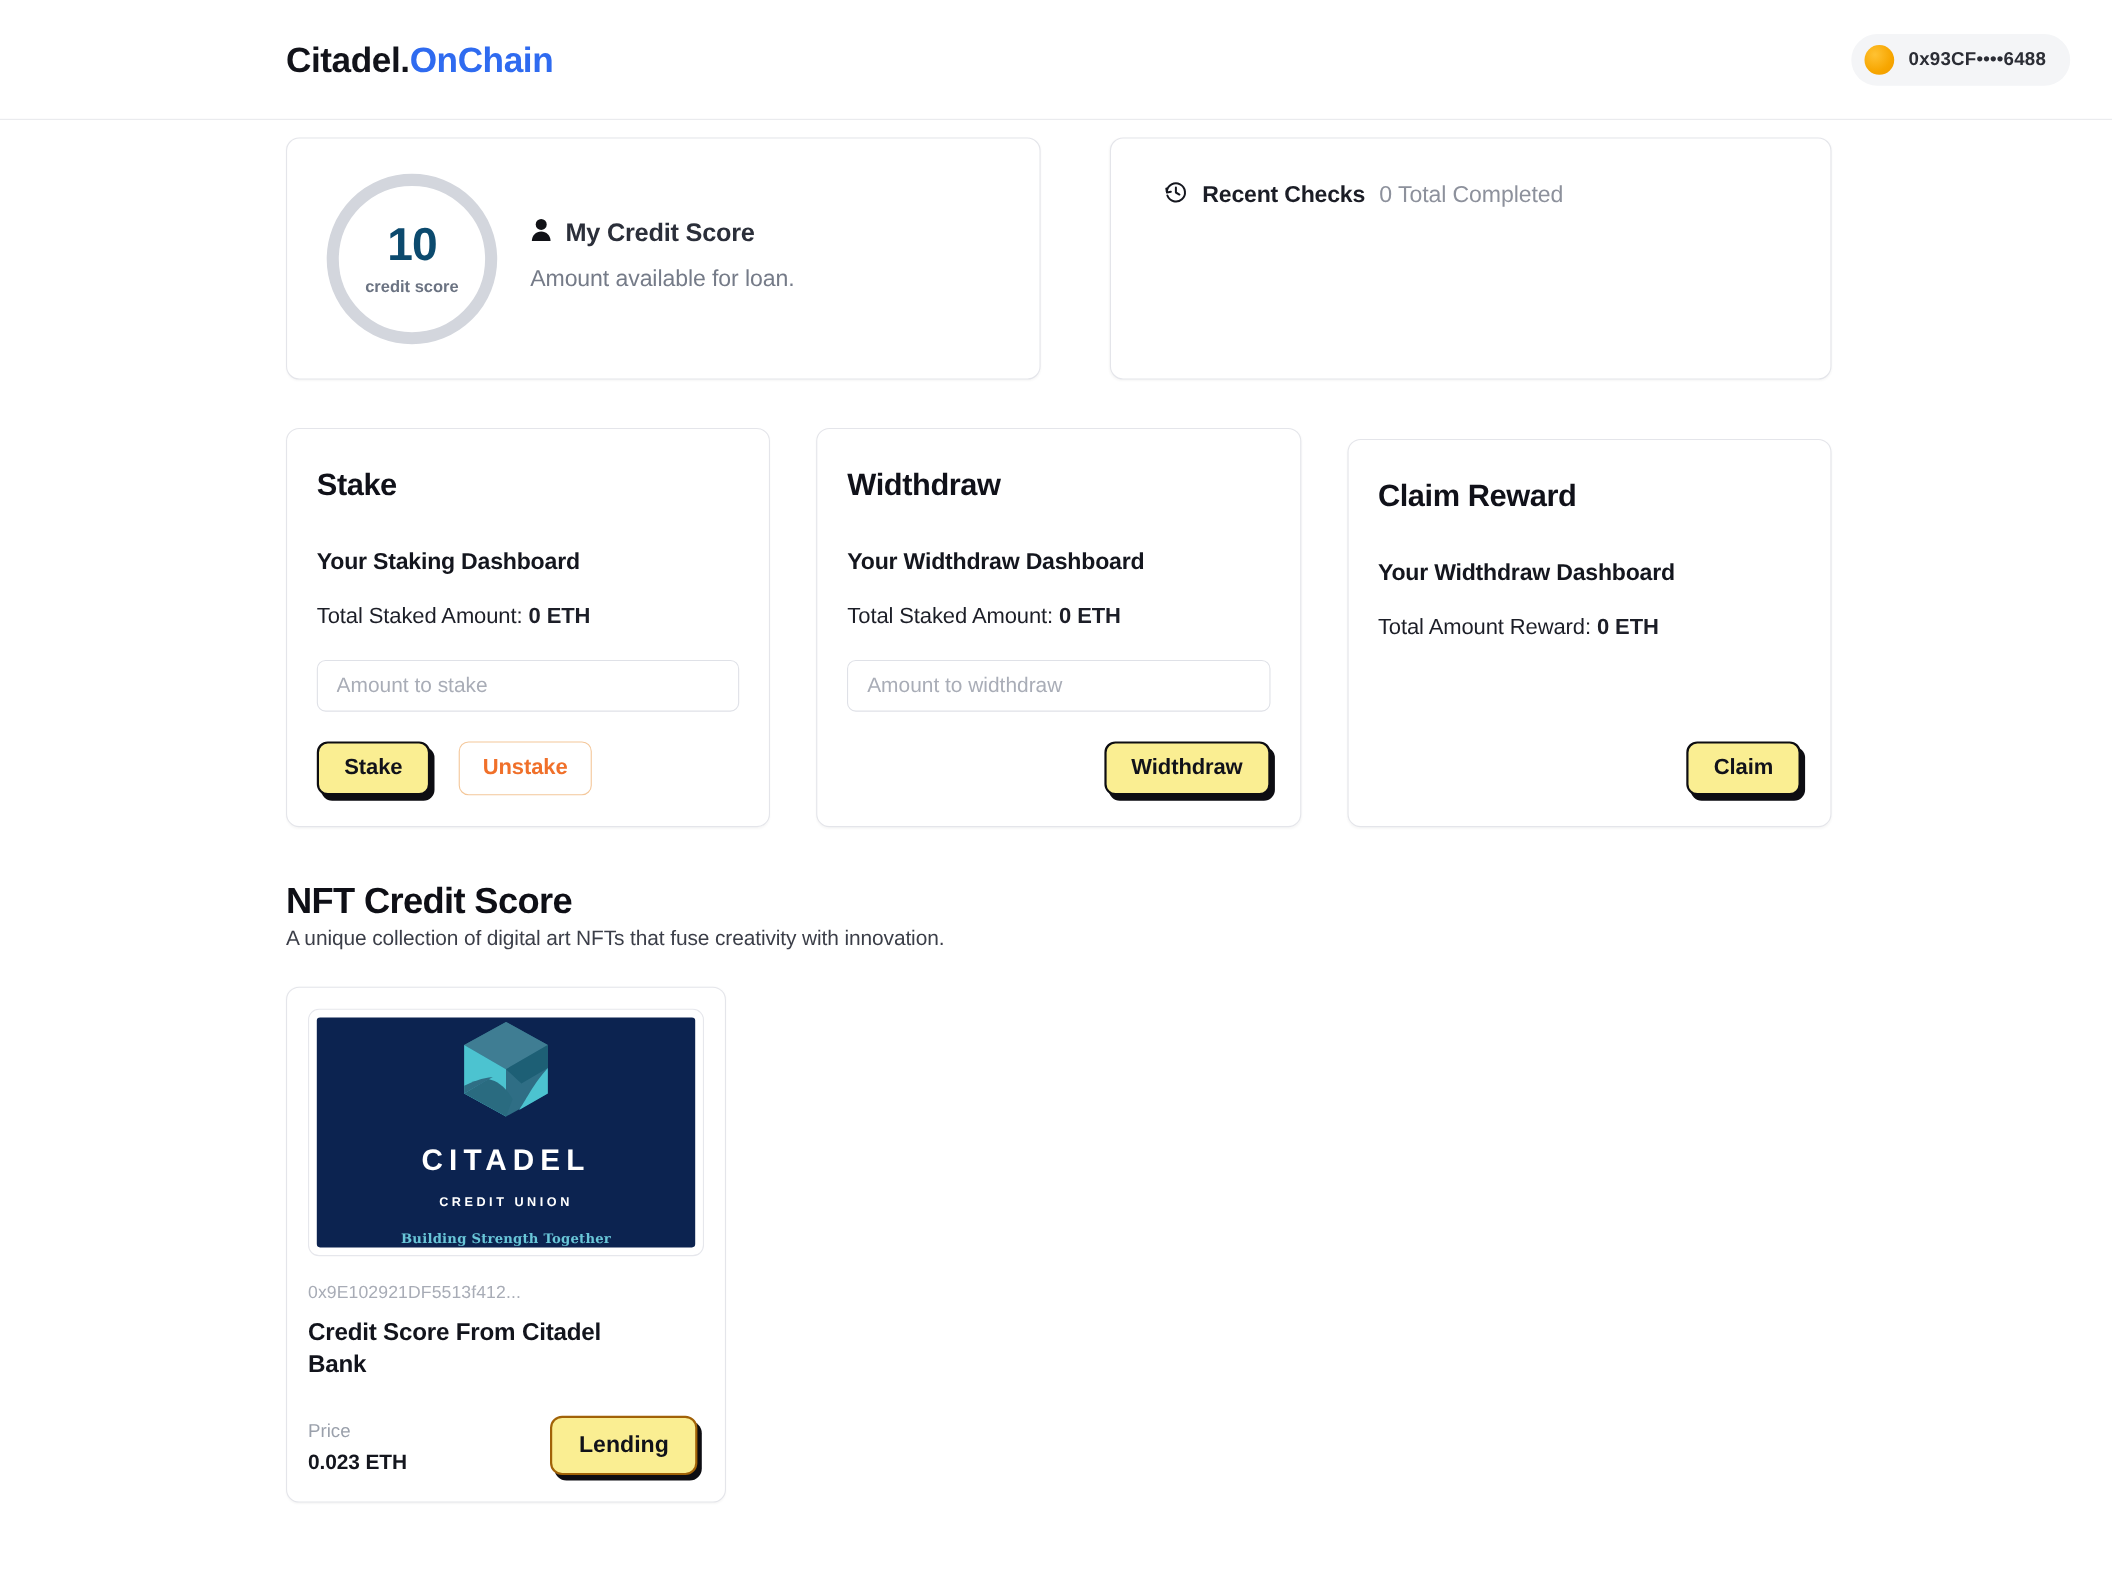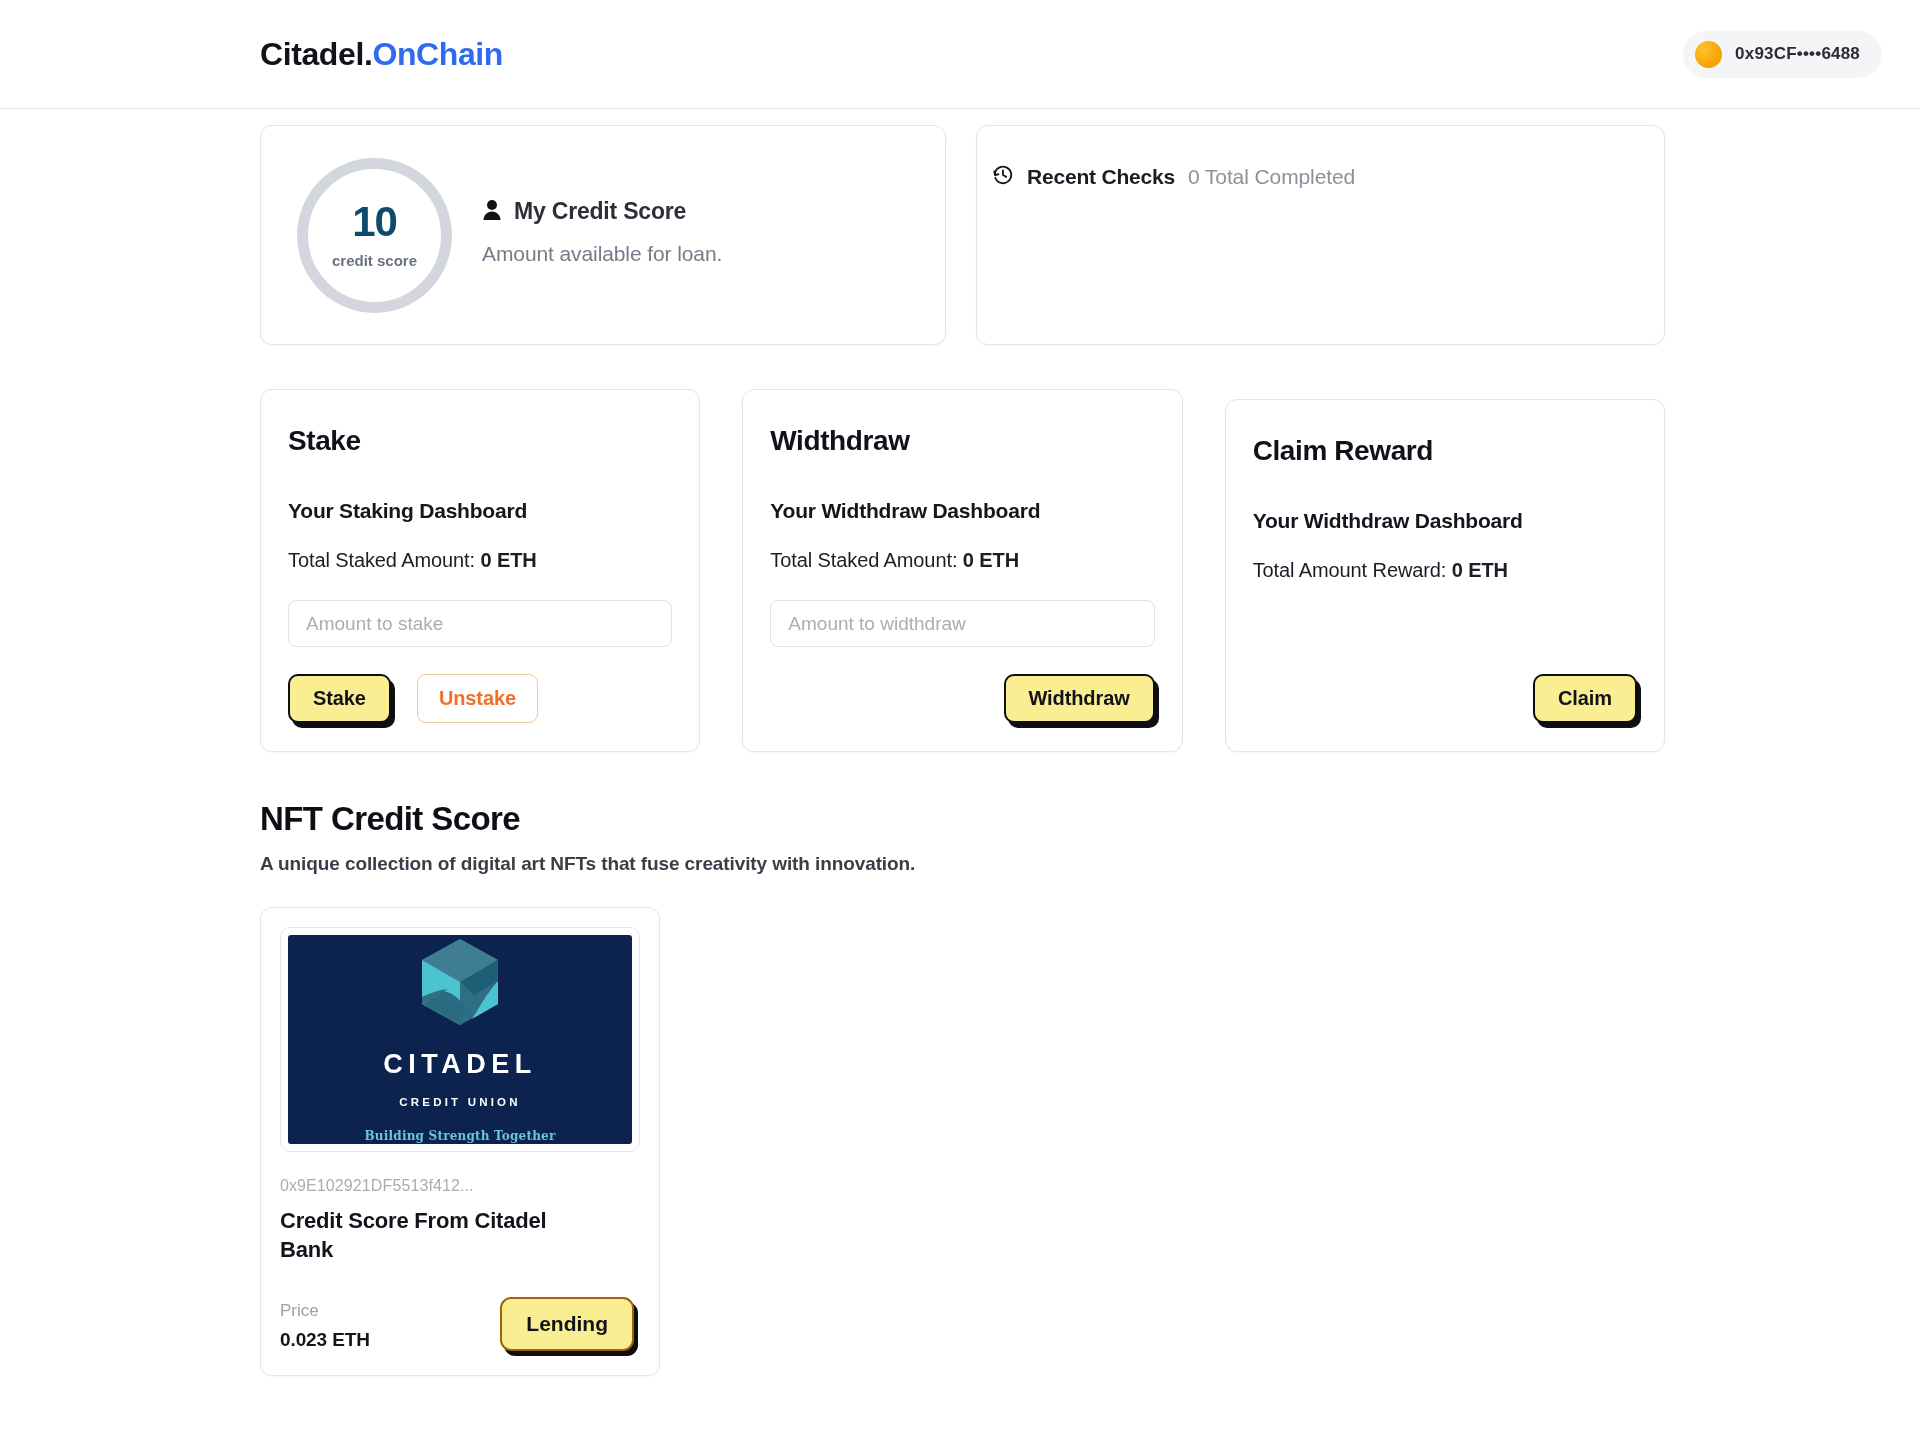--- a/index.html
+++ b/index.html
@@ -119,21 +119,22 @@
     margin-top: 17px;
     font-size: 21px;
     color: #757b88;
     letter-spacing: -.1px;
   }
 
   
   .checks-card {
     flex: 1 1 auto;
     height: 220px;
-    padding: 38px 15px;
+    padding: 38px 48px;
+    margin-left: 33px;
   }
   .checks-head {
     display: flex;
     align-items: center;
     gap: 13px;
   }
   .checks-title {
     font-size: 21px;
     font-weight: 700;
     color: #1b1d26;
@@ -234,25 +235,24 @@
 
   
   .nft-section { padding: 48px 0 0 260px; }
   .nft-heading {
     font-size: 33px;
     font-weight: 700;
     letter-spacing: -.6px;
     color: #0e0f16;
   }
   .nft-desc {
-    margin-top: 15px;
+    margin-top: 5px;
     font-size: 19px;
     color: #3b3e48;
     letter-spacing: -.1px;
-    font-weight: bold;
   }
 
   .nft-grid { margin-top: 32px; display: flex; gap: 30px; }
   .nft-card {
     width: 400px;
     border: 1px solid #e4e5ea;
     border-radius: 12px;
     background: #fff;
     padding: 19px 19px 24px 19px;
     box-shadow: 0 1px 2px rgba(16,18,30,.04);

